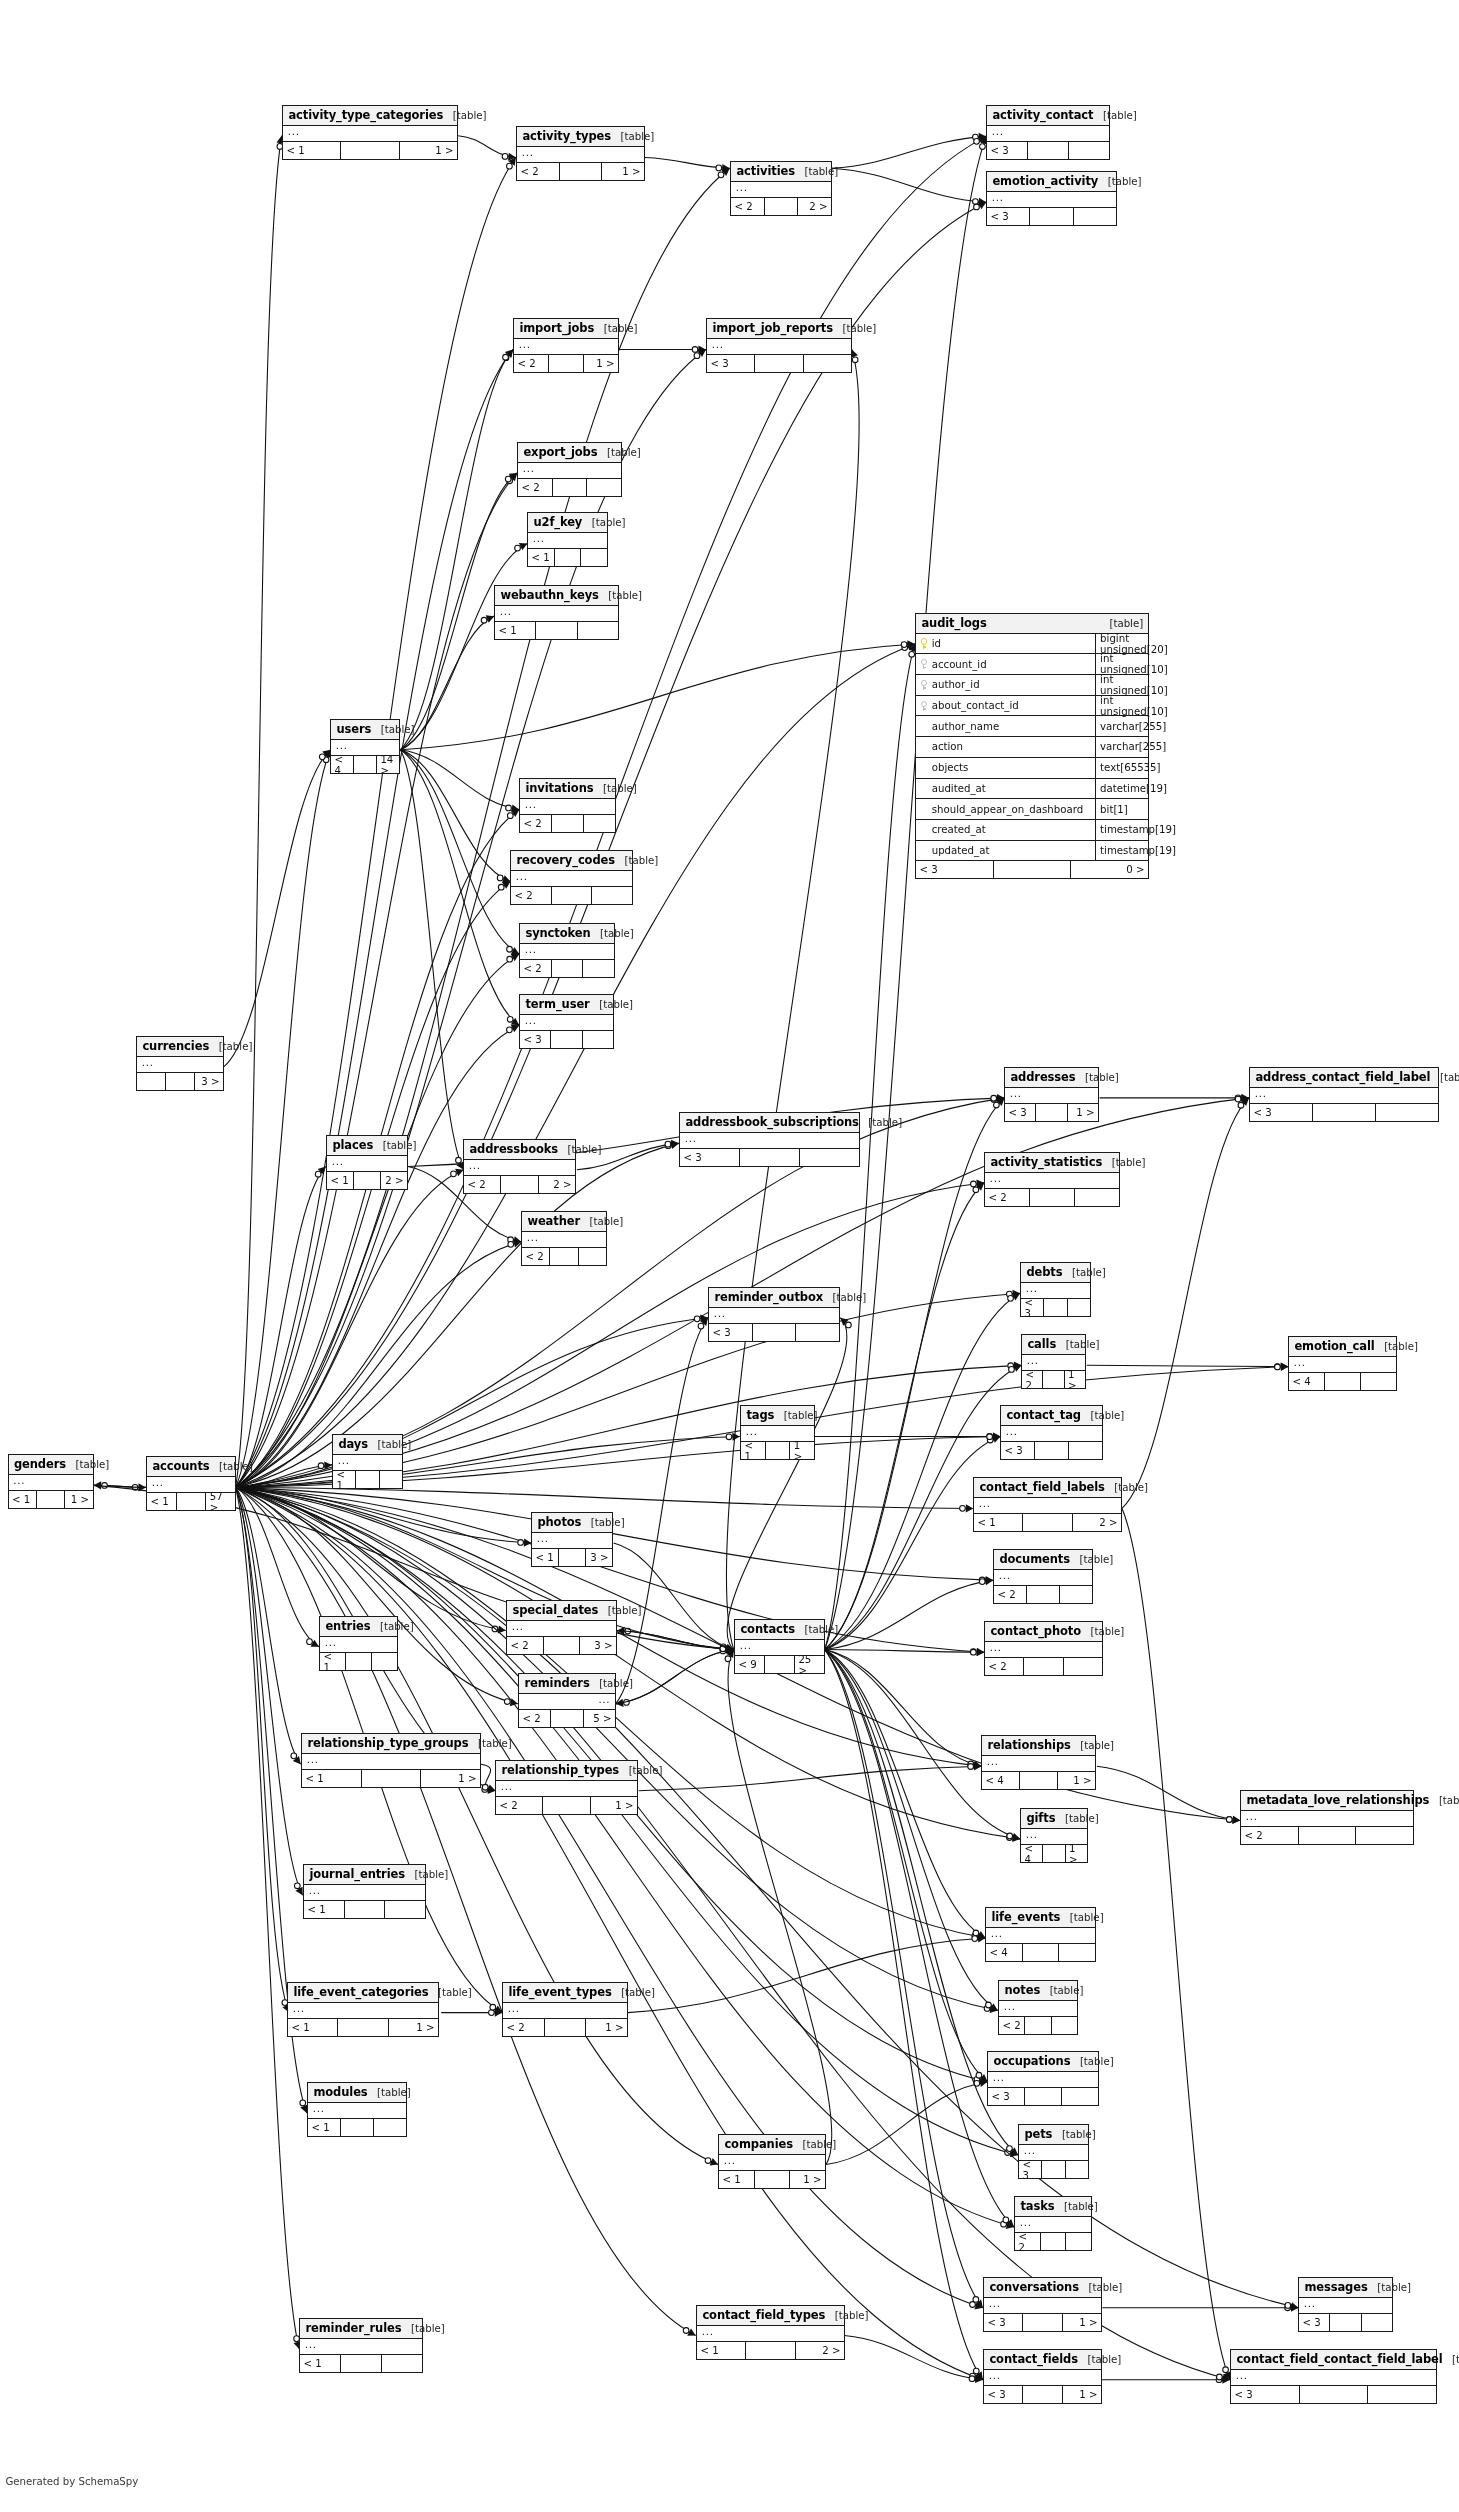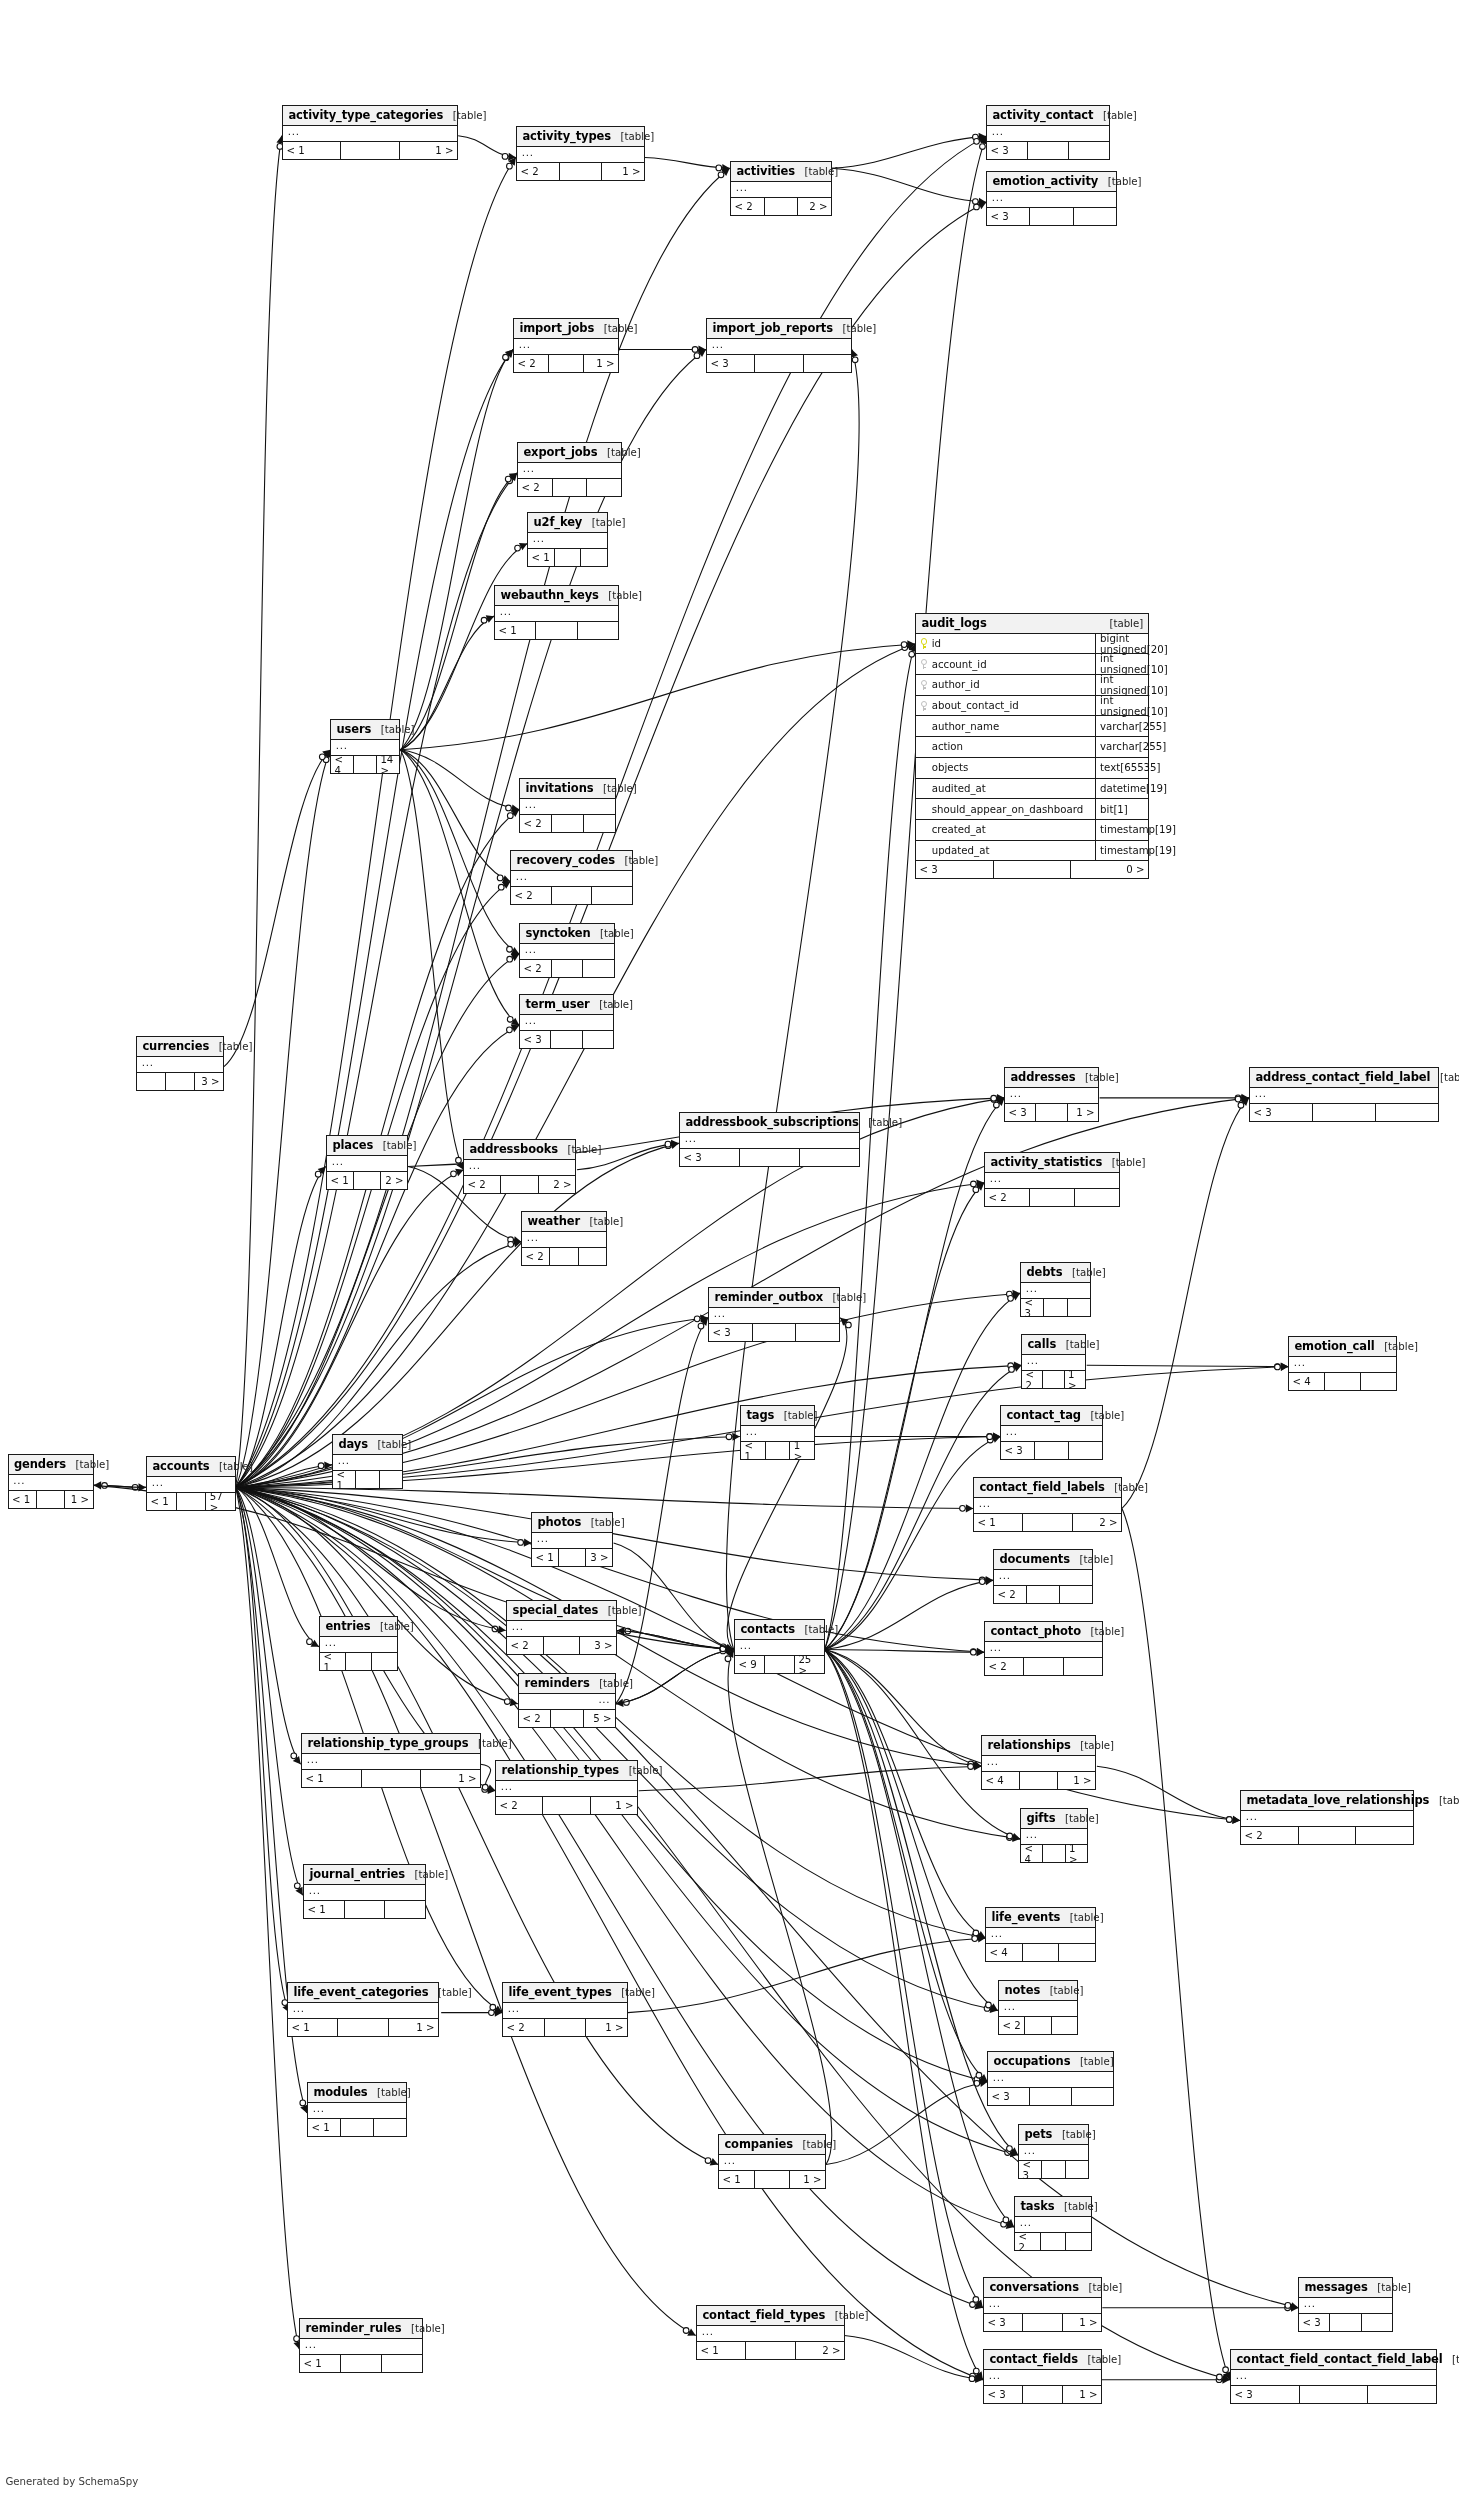--- a/index.html
+++ b/index.html
@@ -1001,21 +1001,21 @@
           <span class="tname">notes</span>
           <span class="ttag">[table]</span>
         </div>
         <div class="body"><span class="ell">...</span></div>
         <div class="foot">
           <div class="c l">&lt; 2</div>
           <div class="c l"></div>
           <div class="c r"></div>
         </div>
       </div>
-      <div class="tbl" style="left: 987px; top: 2051px; width: 127px;">
+      <div class="tbl" style="left: 987px; top: 2051px; width: 112px;">
         <div class="hdr">
           <span class="tname">occupations</span>
           <span class="ttag">[table]</span>
         </div>
         <div class="body"><span class="ell">...</span></div>
         <div class="foot">
           <div class="c l">&lt; 3</div>
           <div class="c l"></div>
           <div class="c r"></div>
         </div>

